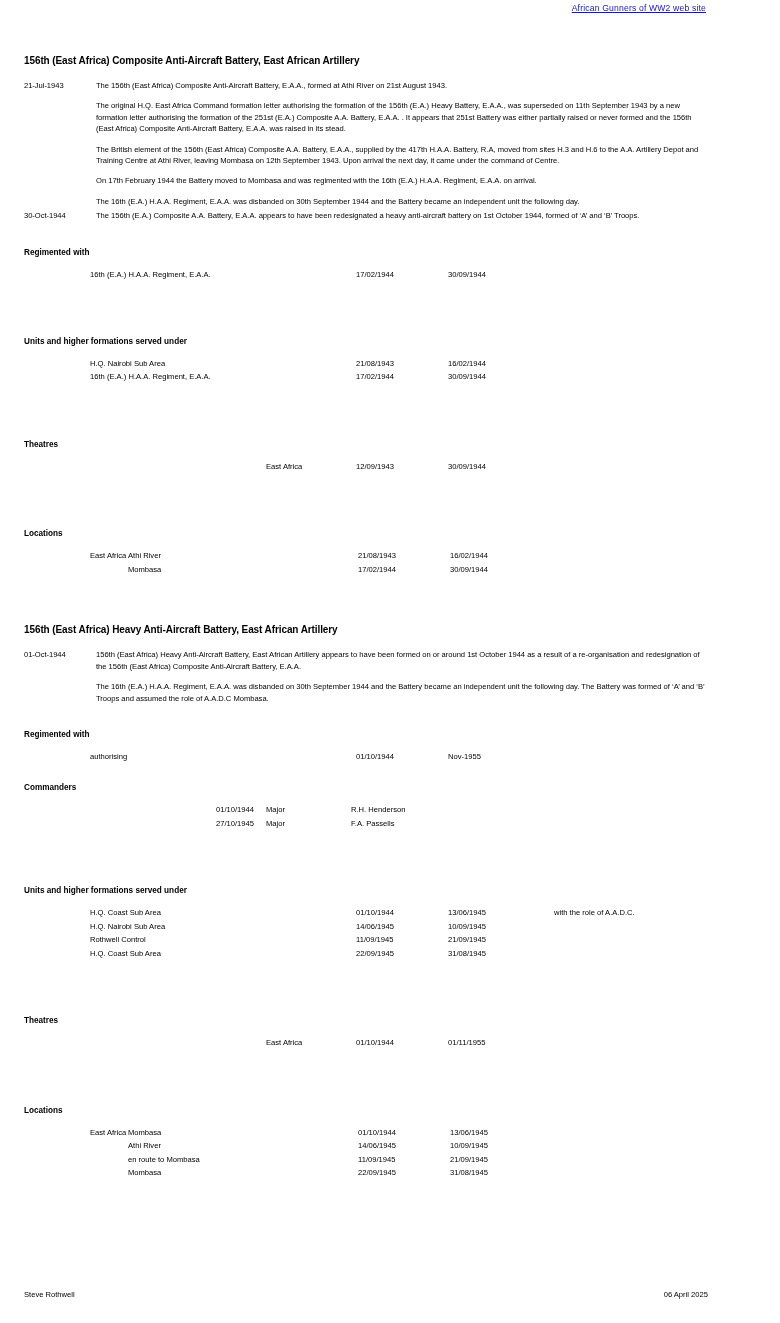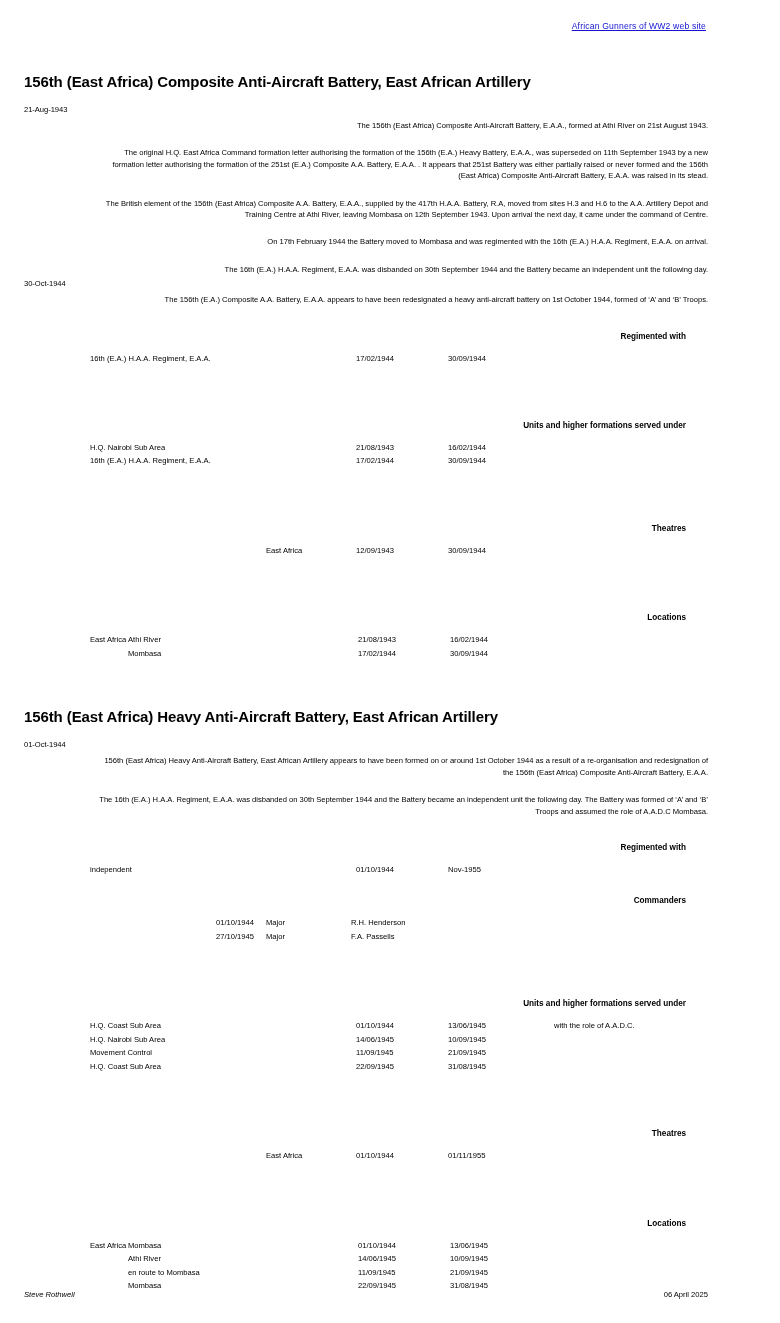--- a/index.html
+++ b/index.html
@@ -13,39 +13,39 @@
     font-family: "Liberation Sans", sans-serif;
     color: #000000;
     font-size: 7.5px;
     -webkit-font-smoothing: antialiased;
   }
   .page {
     position: relative;
     width: 732px;
     height: 1323px;
     box-sizing: border-box;
-    padding: 18px 24px;
+    padding: 0 24px;
   }
 
   
   .topbar {
     text-align: right;
     padding-top: 3px;
     padding-right: 2px;
   }
   .topbar a {
     color: #1414d2;
     text-decoration: underline;
     font-size: 8.6px;
     letter-spacing: 0.02em;
   }
 
   
   .section-title {
-    font-size: 15px;
+    font-size: 10px;
     font-weight: bold;
     letter-spacing: -0.1px;
     margin: 0;
     padding: 0;
   }
   .sec1-title { margin-top: 42px; }
   .sec2-title { margin-top: 0; }
 
   
   .narrative {
@@ -64,35 +64,34 @@
     letter-spacing: -0.05px;
   }
   .ntext {
     flex: 1 1 auto;
     font-size: 7.6px;
     line-height: 1.5;
     max-width: 648px;
     letter-spacing: -0.02px;
   }
   .ntext p {
-    margin: 16px 0 9px 0;
-    text-align: right;
+    margin: 0 0 9px 0;
   }
   .ntext p:last-child { margin-bottom: 0; }
   .nrow + .nrow { margin-top: 3px; }
 
   
   .subtable {
     width: 100%;
     margin-top: 26px;
   }
   .subtable-heading {
     font-size: 8.2px;
     font-weight: bold;
-    text-align: right;
+    text-align: left;
     margin: 0 0 13px 0;
     padding-right: 22px;
   }
   table.grid {
     border-collapse: collapse;
     font-size: 7.6px;
     width: 100%;
     table-layout: fixed;
   }
   table.grid td {
@@ -122,40 +121,40 @@
     right: 24px;
     bottom: 22px;
     font-size: 7.6px;
     line-height: 1.55;
   }
   .footer-row {
     display: flex;
     justify-content: space-between;
     align-items: flex-start;
   }
-  .footer-left { text-align: left; font-style: italic; }
+  .footer-left { text-align: left; }
   .footer-right { text-align: right; margin-left: 12px; }
 
   .spacer-lg { height: 28px; }
   .spacer-xl { height: 46px; }
 </style>
 </head>
 <body>
 
 <div class="page">
 
   <div class="topbar">
     <a href="#">African Gunners of WW2 web site</a>
   </div>
 
   <h1 class="section-title sec1-title">156th (East Africa) Composite Anti-Aircraft Battery, East African Artillery</h1>
 
   <div class="narrative">
     <div class="nrow">
-      <div class="ndate">21-Aug-1943</div>
+      <div class="ndate">21-Jul-1943</div>
       <div class="ntext">
         <p>The 156th (East Africa) Composite Anti-Aircraft Battery, E.A.A., formed at Athi River on 21st August 1943.</p>
         <p>The original H.Q. East Africa Command formation letter authorising the formation of the 156th (E.A.) Heavy Battery, E.A.A., was superseded on 11th September 1943 by a new formation letter authorising the formation of the 251st (E.A.) Composite A.A. Battery, E.A.A.  .  It appears that 251st Battery was either partially raised or never formed and the 156th (East Africa) Composite Anti-Aircraft Battery, E.A.A. was raised in its stead.</p>
         <p>The British element of the 156th (East Africa) Composite A.A. Battery, E.A.A., supplied by the 417th H.A.A. Battery, R.A, moved from sites H.3 and H.6 to the A.A. Artillery Depot and Training Centre at Athi River, leaving Mombasa on 12th September 1943.  Upon arrival the next day, it came under the command of Centre.</p>
         <p>On 17th February 1944 the Battery moved to Mombasa and was regimented with the 16th (E.A.) H.A.A. Regiment, E.A.A. on arrival.</p>
         <p>The 16th (E.A.) H.A.A. Regiment, E.A.A. was disbanded on 30th September 1944 and the Battery became an independent unit the following day.</p>
       </div>
     </div>
     <div class="nrow">
       <div class="ndate">30-Oct-1944</div>
@@ -296,21 +295,21 @@
       <colgroup>
           <col class="c-pad">
           <col class="c-name">
           <col class="c-date">
           <col class="c-date2">
           <col class="c-note">
         </colgroup>
       <tbody>
         <tr>
           <td></td>
-          <td class="indent-1">independent</td>
+          <td class="indent-1">authorising</td>
           <td>01/10/1944</td>
           <td>Nov-1955</td>
           <td></td>
         </tr>
       </tbody>
     </table>
   </div>
 
   <div class="subtable" style="margin-top:18px;">
     <div class="subtable-heading">Commanders</div>
@@ -360,21 +359,21 @@
         </tr>
         <tr>
           <td></td>
           <td class="indent-1">H.Q. Nairobi Sub Area</td>
           <td>14/06/1945</td>
           <td>10/09/1945</td>
           <td style="padding-left:14px"></td>
         </tr>
         <tr>
           <td></td>
-          <td class="indent-1">Movement Control</td>
+          <td class="indent-1">Rothwell Control</td>
           <td>11/09/1945</td>
           <td>21/09/1945</td>
           <td style="padding-left:14px"></td>
         </tr>
         <tr>
           <td></td>
           <td class="indent-1">H.Q. Coast Sub Area</td>
           <td>22/09/1945</td>
           <td>31/08/1945</td>
           <td style="padding-left:14px"></td>

